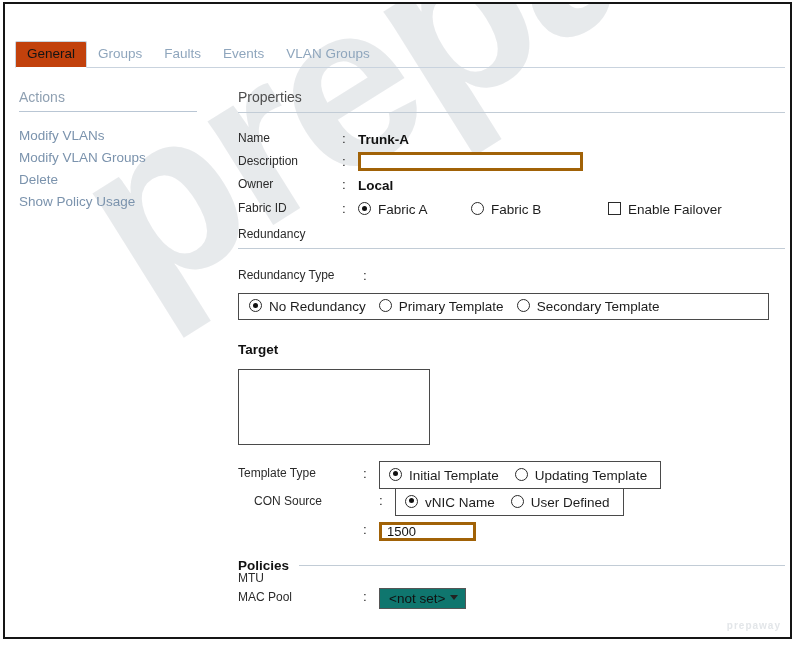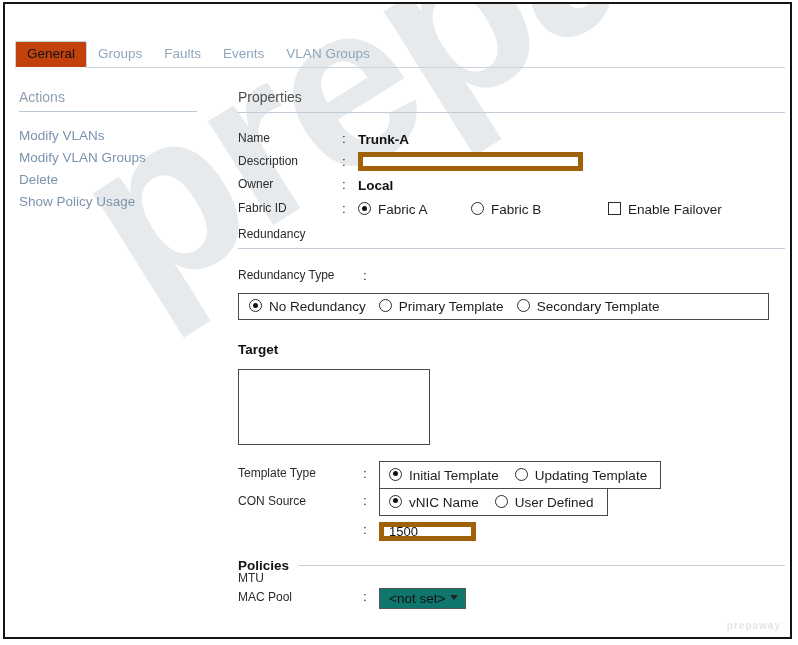--- a/index.html
+++ b/index.html
@@ -187,21 +187,21 @@
   }
   .fvalue-bold {
     font-size: 13.5px;
     font-weight: bold;
     color: #111111;
   }
 
   
   .textbox {
     display: inline-block;
-    border: 5px solid #a16207;
+    border: 3px solid #a16207;
     background: #ffffff;
     height: 19px;
     line-height: 19px;
     font-size: 13px;
     font-family: "Liberation Sans", sans-serif;
     color: #111111;
     padding: 0 5px;
     box-sizing: border-box;
     vertical-align: middle;
     outline: none;
@@ -415,21 +415,21 @@
 
       <div style="height:15px"></div>
 
       
       <div class="frow" style="height:27px; line-height:27px;">
         <span class="flabel" style="width:125px;">Template Type</span><span class="fcolon">:</span><span class="radio-group-box"><span class="opt" style="padding-right:12px;"><span class="radio checked"></span><span class="radio-label">Initial Template</span></span><span class="opt"><span class="radio"></span><span class="radio-label">Updating  Template</span></span></span>
       </div>
 
       
       <div class="frow" style="height:28px; line-height:28px;">
-        <span class="flabel" style="width:125px;">CON Source</span><span class="fcolon">:</span><span class="radio-group-box"><span class="opt" style="padding-right:12px;"><span class="radio checked"></span><span class="radio-label">vNIC Name</span></span><span class="opt"><span class="radio"></span><span class="radio-label">User Defined</span></span></span>
+        <span class="flabel" style="width:125px;margin-left:16px;">CON Source</span><span class="fcolon">:</span><span class="radio-group-box"><span class="opt" style="padding-right:12px;"><span class="radio checked"></span><span class="radio-label">vNIC Name</span></span><span class="opt"><span class="radio"></span><span class="radio-label">User Defined</span></span></span>
       </div>
 
       
       <div class="frow" style="height:30px; line-height:30px;">
         <span class="flabel" style="width:125px;margin-top:48px;">MTU</span><span class="fcolon">:</span><input id="mtu-input" class="textbox" type="text" value="1500" style="">
       </div>
 
       <div style="height:13px"></div>
 
       

